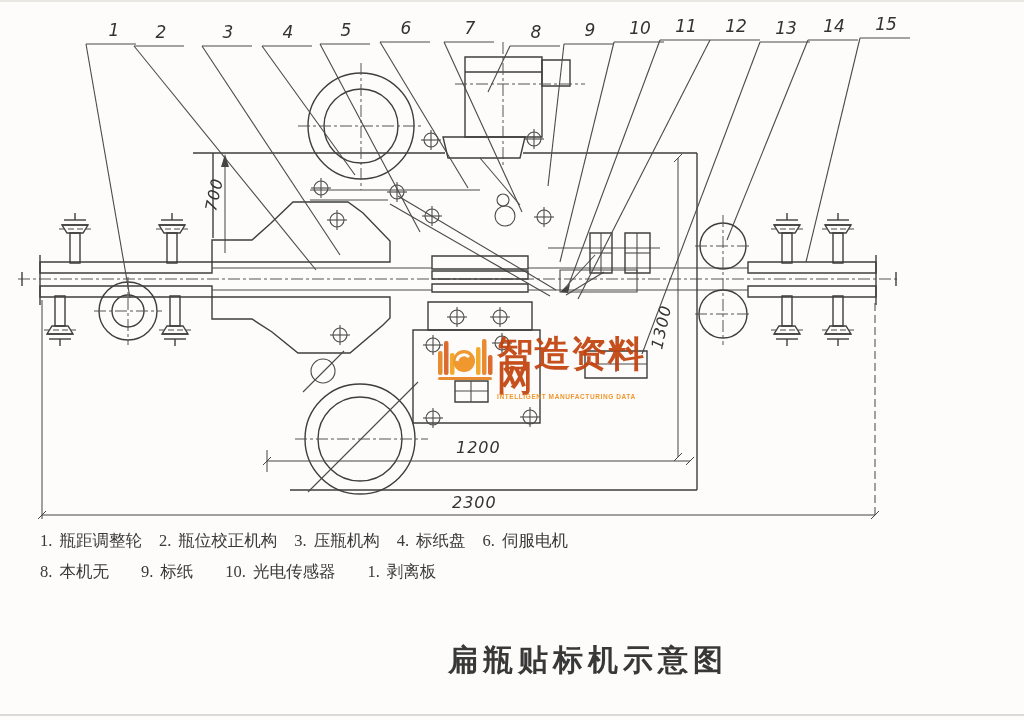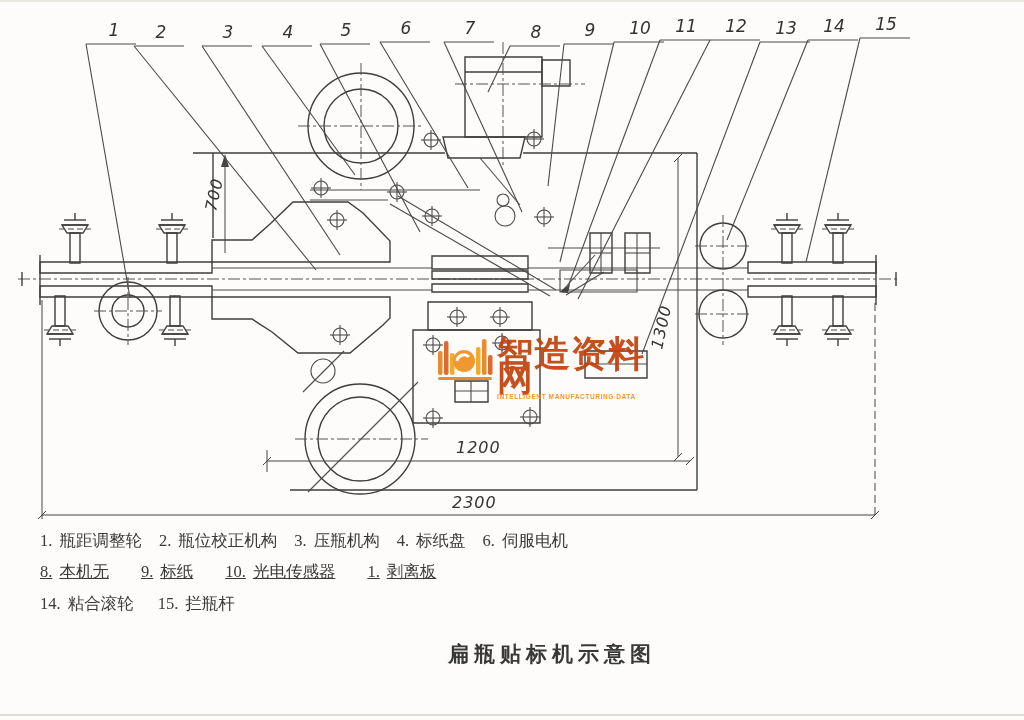--- a/index.html
+++ b/index.html
@@ -10,27 +10,27 @@
   svg.drawing{position:absolute;left:0;top:0;}
   svg.drawing *{vector-effect:non-scaling-stroke;}
   .ln{stroke:#3e3e3e;stroke-width:1.4;fill:none;}
   .tn{stroke:#4a4a4a;stroke-width:1.1;fill:none;}
   .cl{stroke:#555;stroke-width:1;fill:none;stroke-dasharray:12 3 3 3;}
   .dm{stroke:#444;stroke-width:1;fill:none;}
   .num{font:italic 17px "DejaVu Sans", sans-serif;fill:#333;}
   .dim{font:italic 16px "DejaVu Sans", sans-serif;fill:#333;letter-spacing:1px;}
   .legend{position:absolute;left:40px;top:526px;width:930px;text-align:center;}
   .legend-row{display:flex;line-height:30px;font-size:16.5px;white-space:nowrap;}
-  .legend-row.r2{margin-top:1px;text-decoration:underline;}
+  .legend-row.r2{margin-top:1px;}
   .legend-row.r3{margin-top:2px;}
   .legend-row.r1 .legend-item{margin-right:17px;}
   .legend-row.r2 .legend-item{margin-right:32px;}
   .legend-row.r3 .legend-item{margin-right:24px;}
   .lnum{margin-right:7px;}
-  .title{position:absolute;left:448px;top:640px;font-size:21px;font-weight:bold;
+  .title{position:absolute;left:448px;top:640px;font-size:30px;font-weight:bold;
          letter-spacing:5px;color:#383838;}
   .watermark{position:absolute;left:437px;top:333px;width:230px;height:52px;display:flex;
              align-items:flex-start;opacity:.92;pointer-events:none;}
   .wm-logo{width:58px;height:50px;flex:0 0 auto;}
   .wm-textwrap{margin-left:2px;padding-top:9px;}
   .wm-name{font-size:36px;font-weight:bold;color:#c2410c;letter-spacing:1px;line-height:24px;
            font-family:"Liberation Sans", sans-serif;}
   .wm-sub{font-size:6.5px;color:#ef8f1c;letter-spacing:.6px;margin-top:3px;
           font-family:"Liberation Sans", sans-serif;font-weight:bold;}
 </style>
@@ -303,19 +303,15 @@
       <span class="legend-item"><span class="lnum">3.</span><span>压瓶机构</span></span>
       <span class="legend-item"><span class="lnum">4.</span><span>标纸盘</span></span>
       <span class="legend-item"><span class="lnum">6.</span><span>伺服电机</span></span>
     </div>
     <div class="legend-row r2">
       <span class="legend-item"><span class="lnum">8.</span><span>本机无</span></span>
       <span class="legend-item"><span class="lnum">9.</span><span>标纸</span></span>
       <span class="legend-item"><span class="lnum">10.</span><span>光电传感器</span></span>
       <span class="legend-item"><span class="lnum">1.</span><span>剥离板</span></span>
     </div>
-    <div class="legend-row r3">
-      <span class="legend-item"><span class="lnum">14.</span><span>粘合滚轮</span></span>
-      <span class="legend-item"><span class="lnum">15.</span><span>拦瓶杆</span></span>
-    </div>
   </div>
 
 <div class="title">扁瓶贴标机示意图</div>
 
 </body></html>

